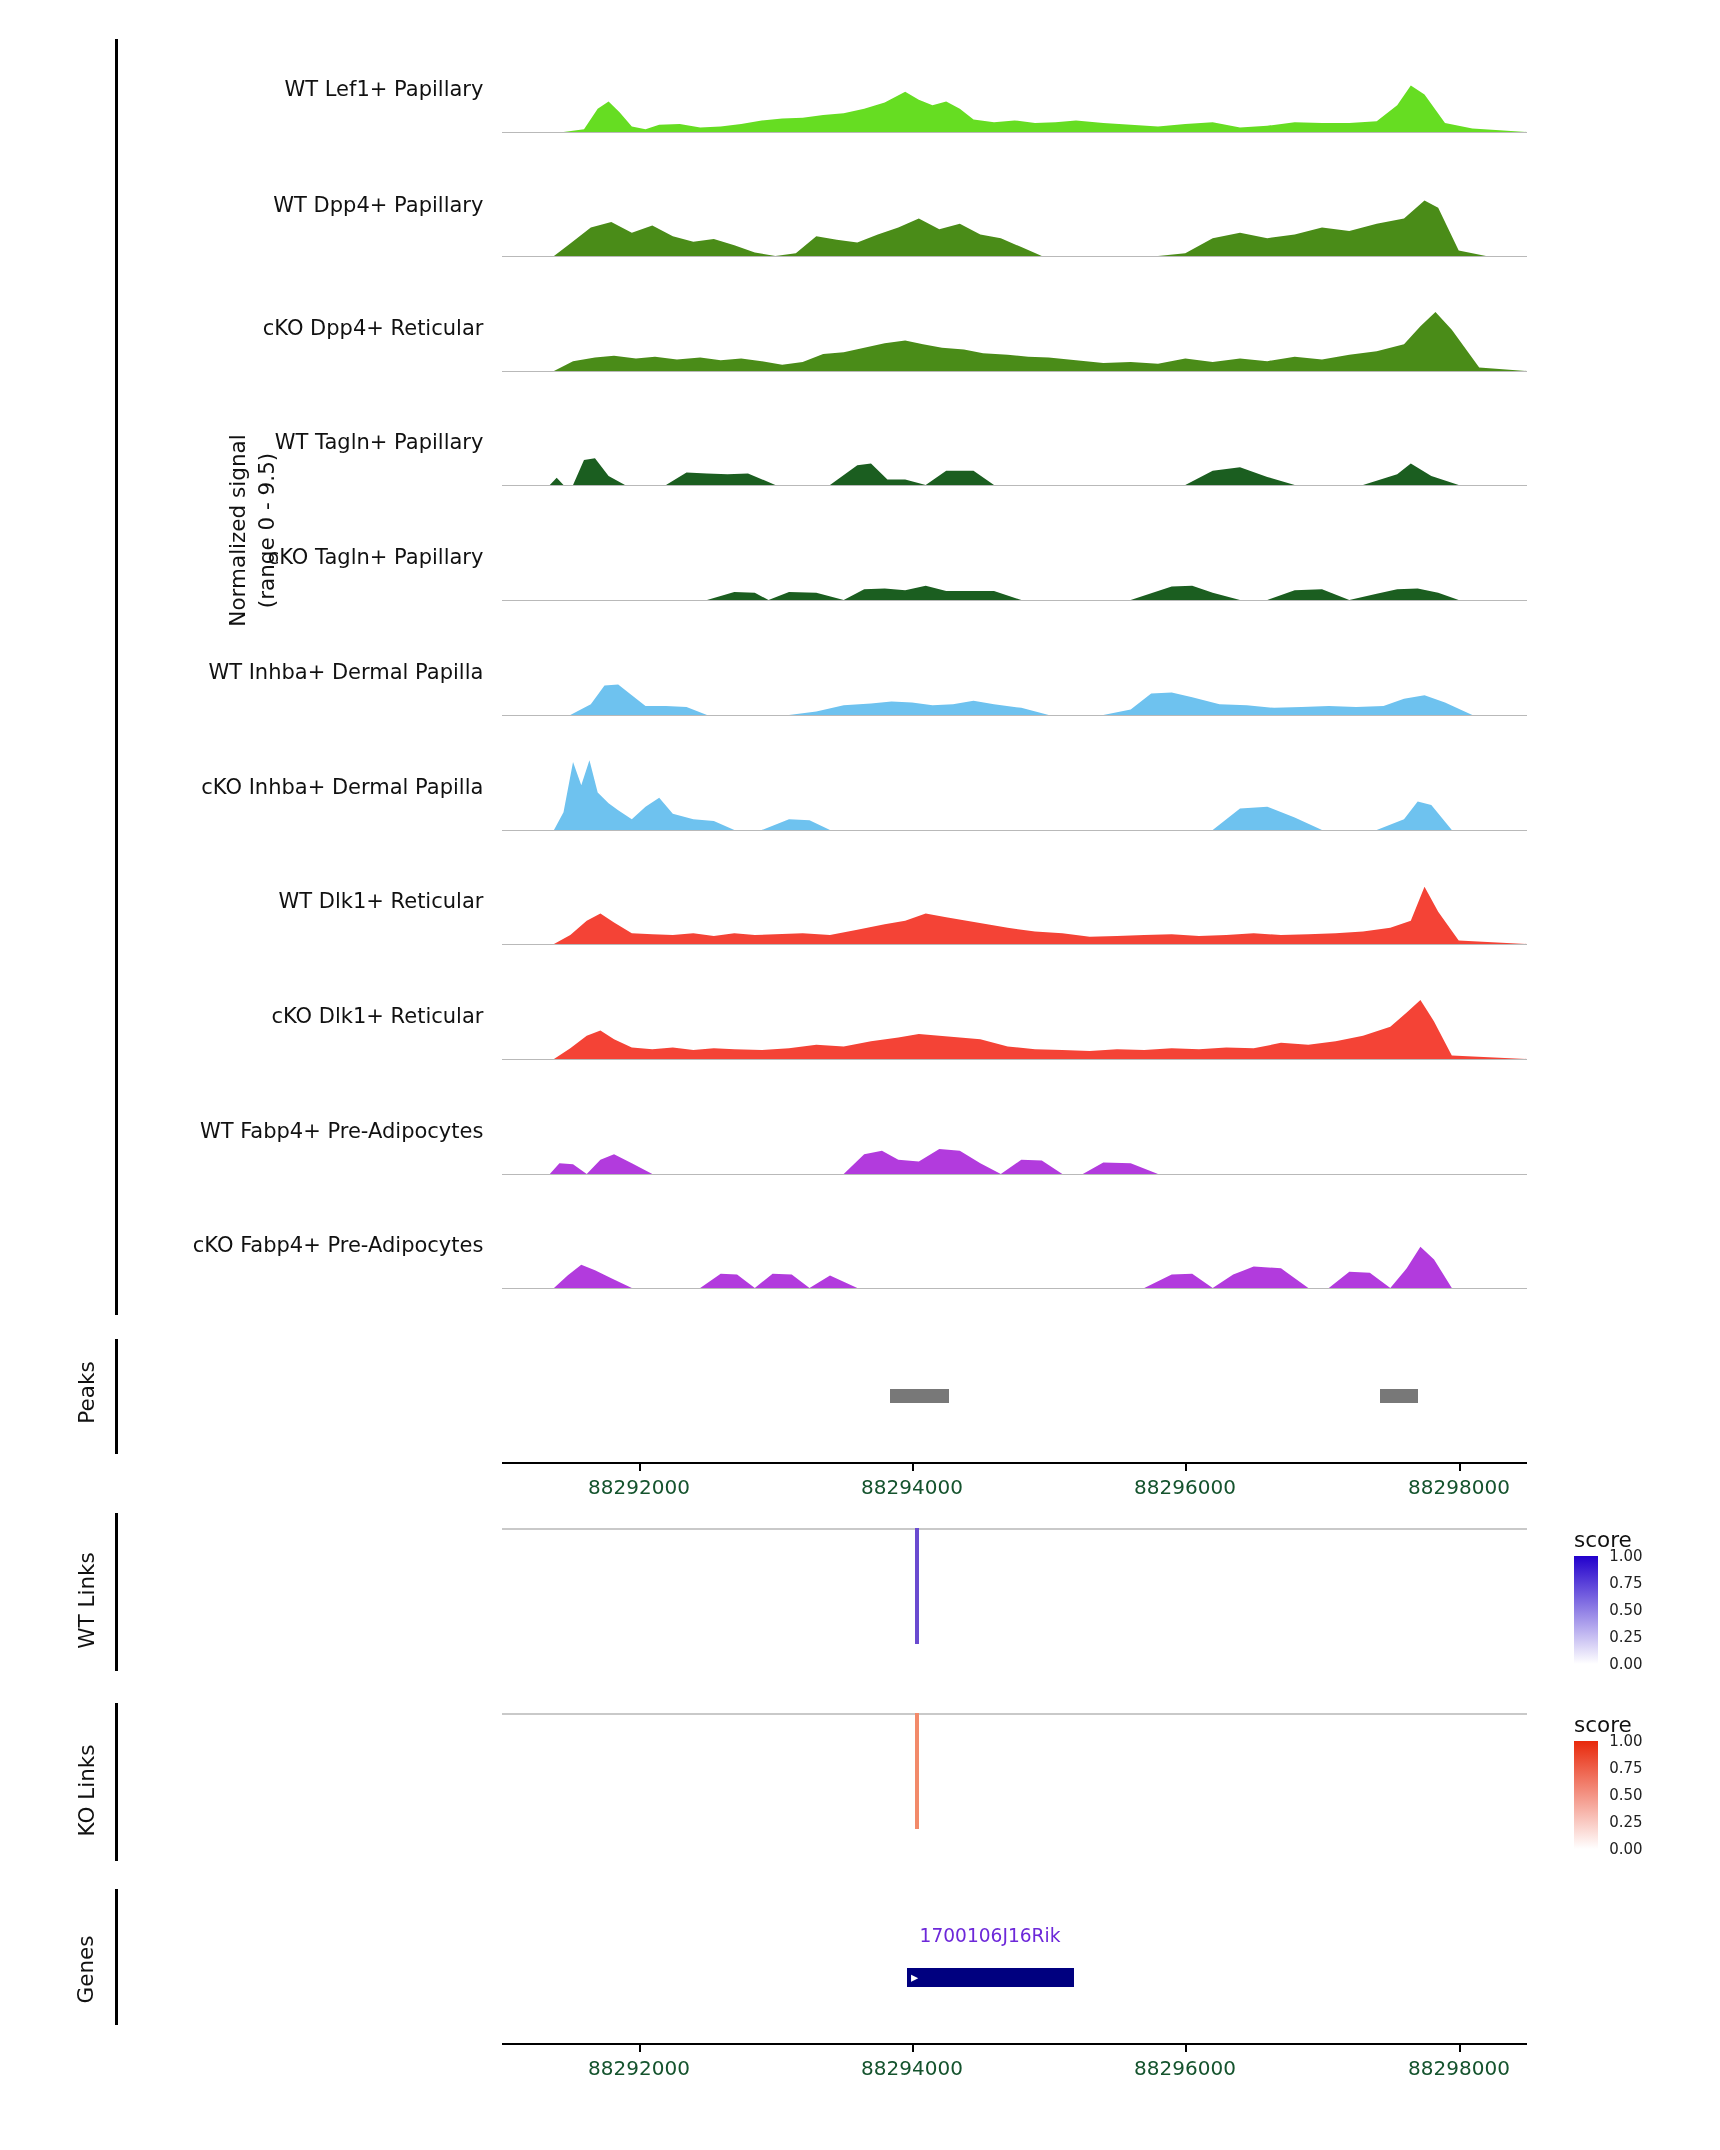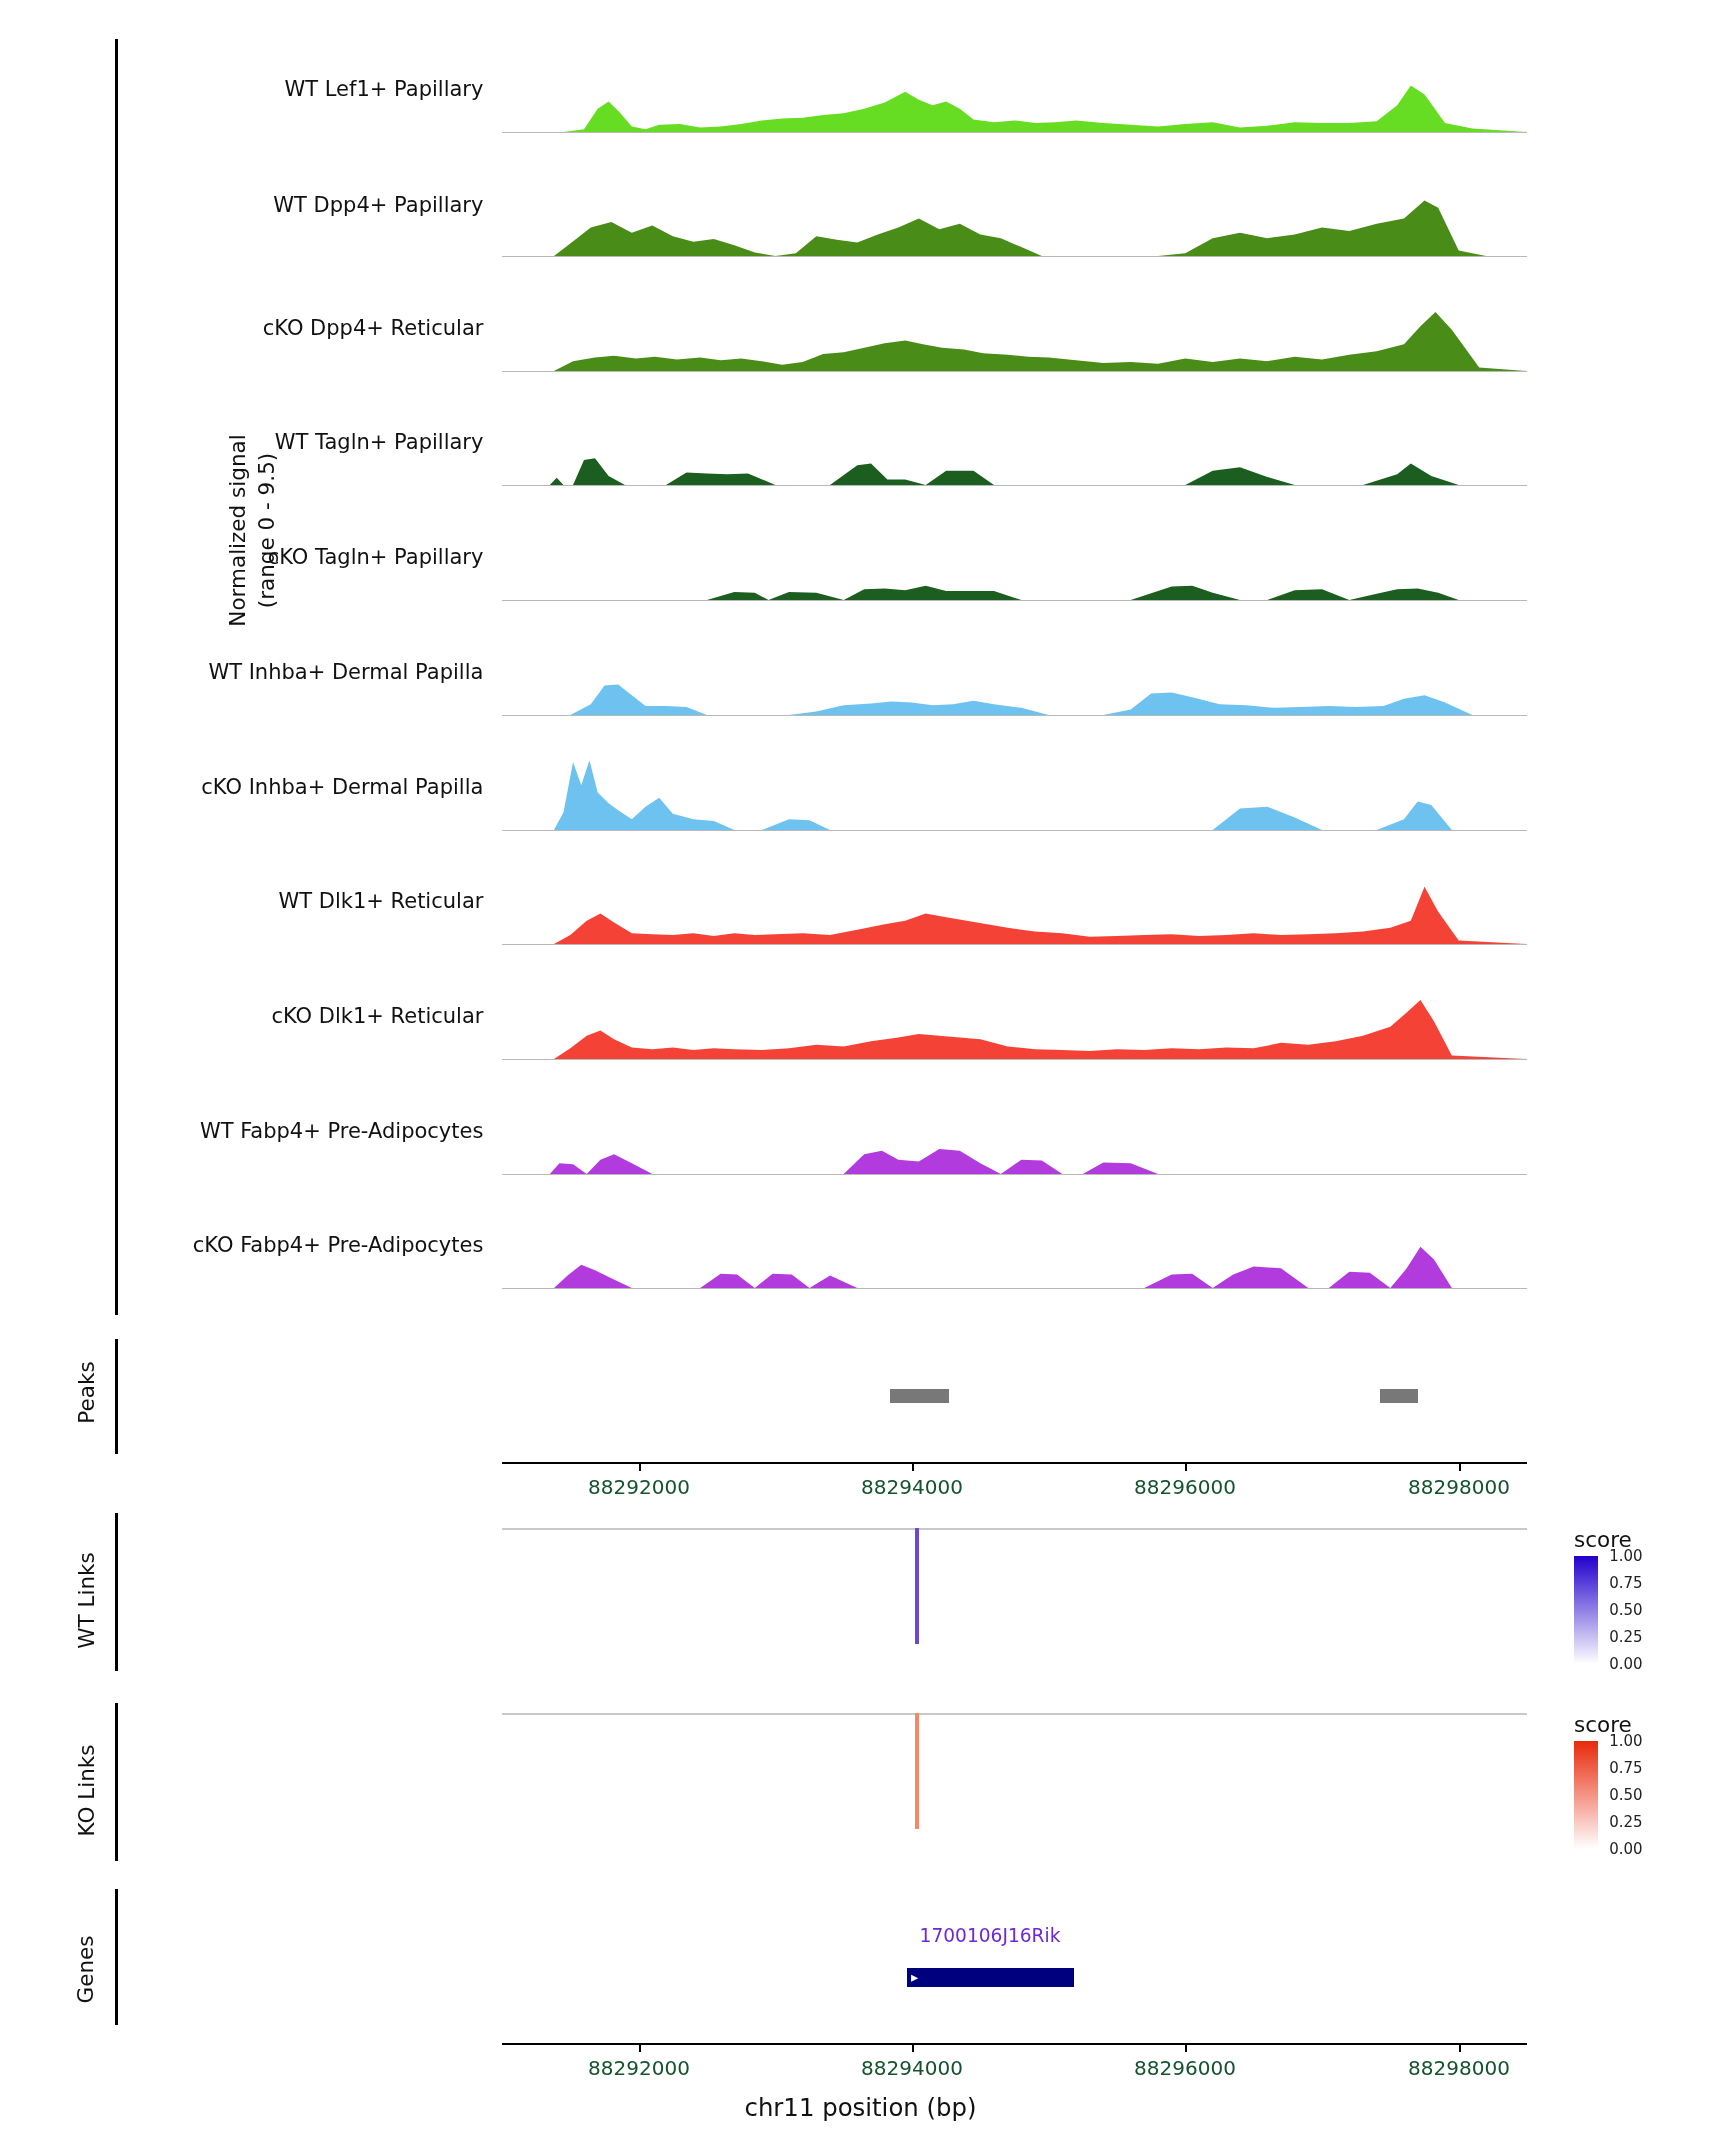--- a/index.html
+++ b/index.html
@@ -237,16 +237,15 @@
       <div class="tick" style="left: 137px;"></div>
       <div class="tlab" style="left: 137px;">88292000</div>
       <div class="tick" style="left: 410px;"></div>
       <div class="tlab" style="left: 410px;">88294000</div>
       <div class="tick" style="left: 683px;"></div>
       <div class="tlab" style="left: 683px;">88296000</div>
       <div class="tick" style="left: 957px;"></div>
       <div class="tlab" style="left: 957px;">88298000</div>
     </div>
 
-  <div class="xtitle" style="top:2093px;left:0;">chr11 position (bp)</div>
 
 </div>
 
 
 </body></html>

